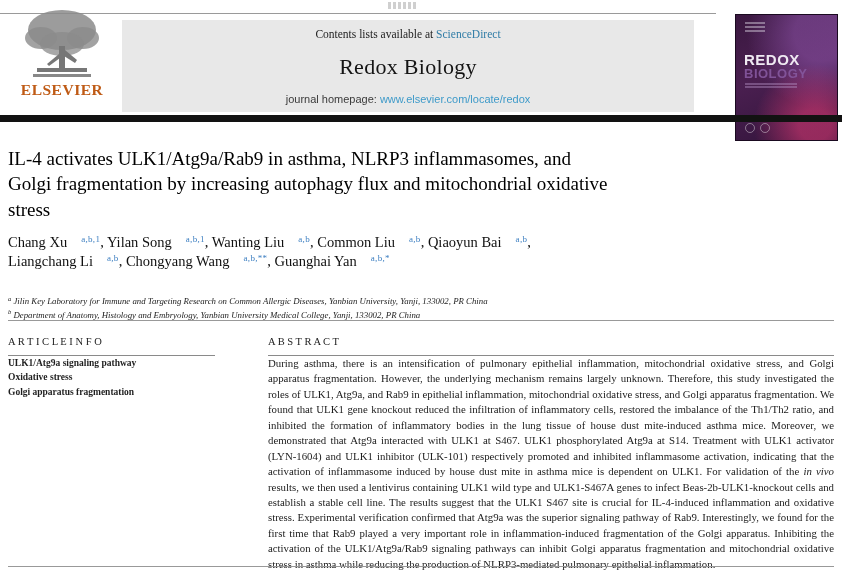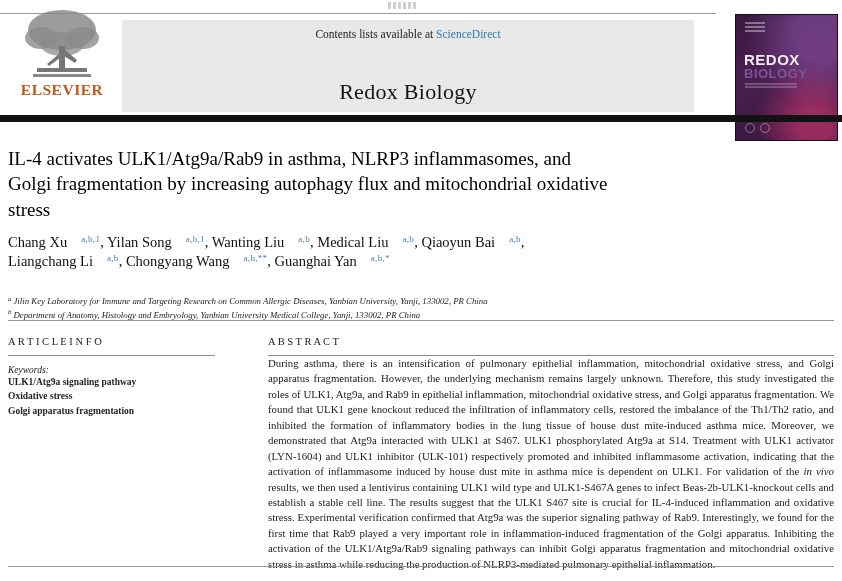--- a/index.html
+++ b/index.html
@@ -88,20 +88,23 @@
       </g>
     </svg>
     <div class="elsevier-word">ELSEVIER</div>
   </div>
 
   <div class="banner">
     <div class="banner-line1">
       <span>Contents lists available at </span><a href="#" class="link-teal">ScienceDirect</a>
     </div>
     <div class="banner-title">Redox Biology</div>
+    <div class="banner-homepage">
+      <span>journal homepage: </span><a href="#" class="link-blue">www.elsevier.com/locate/redox</a>
+    </div>
   </div>
 
   <div class="cover">
     <div class="cover-meta"></div>
     <div class="cover-redox">REDOX</div>
     <div class="cover-biology">BIOLOGY</div>
     <div class="cover-sub"></div>
     <div class="cover-logos">
         <span></span>
         <span></span>
@@ -109,39 +112,38 @@
   </div>
 
   <div class="black-bar"></div>
 
   <div class="title">IL-4 activates ULK1/Atg9a/Rab9 in asthma, NLRP3 inflammasomes, and Golgi fragmentation by increasing autophagy flux and mitochondrial oxidative stress</div>
 
   <div class="authors">
     <span><span>Chang Xu</span><span class="sup">a,b,1</span><span>, </span></span>
     <span><span>Yilan Song</span><span class="sup">a,b,1</span><span>, </span></span>
     <span><span>Wanting Liu</span><span class="sup">a,b</span><span>, </span></span>
-    <span><span>Medical Liu</span><span class="sup">a,b</span><span>, </span></span>
+    <span><span>Common Liu</span><span class="sup">a,b</span><span>, </span></span>
     <span><span>Qiaoyun Bai</span><span class="sup">a,b</span><span>,</span></span>
     <br>
     <span><span>Liangchang Li</span><span class="sup">a,b</span><span>, </span></span>
     <span><span>Chongyang Wang</span><span class="sup">a,b,**</span><span>, </span></span>
     <span><span>Guanghai Yan</span><span class="sup">a,b,*</span><span></span></span>
   </div>
 
   <div class="affils">
     <div><span class="asup">a</span> <span>Jilin Key Laboratory for Immune and Targeting Research on Common Allergic Diseases, Yanbian University, Yanji, 133002, PR China</span></div>
     <div><span class="asup">b</span> <span>Department of Anatomy, Histology and Embryology, Yanbian University Medical College, Yanji, 133002, PR China</span></div>
   </div>
 
   <div class="rule-affil"></div>
 
   <div class="col-left">
     <div class="section-heading">A R T I C L E  I N F O</div>
     <div class="heading-rule" style="width:207px"></div>
-    <div class="keywords-label">Keywords:</div>
     <div class="keyword-item">ULK1/Atg9a signaling pathway</div>
     <div class="keyword-item">Oxidative stress</div>
     <div class="keyword-item">Golgi apparatus fragmentation</div>
   </div>
 
   <div class="col-right">
     <div class="section-heading">A B S T R A C T</div>
     <div class="heading-rule" style="width:566px"></div>
     <div class="abstract-text">
       <span>During asthma, there is an intensification of pulmonary epithelial inflammation, mitochondrial oxidative stress, and Golgi apparatus fragmentation. However, the underlying mechanism remains largely unknown. Therefore, this study investigated the roles of ULK1, Atg9a, and Rab9 in epithelial inflammation, mitochondrial oxidative stress, and Golgi apparatus fragmentation. We found that ULK1 gene knockout reduced the infiltration of inflammatory cells, restored the imbalance of the Th1/Th2 ratio, and inhibited the formation of inflammatory bodies in the lung tissue of house dust mite-induced asthma mice. Moreover, we demonstrated that Atg9a interacted with ULK1 at S467. ULK1 phosphorylated Atg9a at S14. Treatment with ULK1 activator (LYN-1604) and ULK1 inhibitor (ULK-101) respectively promoted and inhibited inflammasome activation, indicating that the activation of inflammasome induced by house dust mite in asthma mice is dependent on ULK1. For validation of the </span><i>in vivo</i><span> results, we then used a lentivirus containing ULK1 wild type and ULK1-S467A genes to infect Beas-2b-ULK1-knockout cells and establish a stable cell line. The results suggest that the ULK1 S467 site is crucial for IL-4-induced inflammation and oxidative stress. Experimental verification confirmed that Atg9a was the superior signaling pathway of Rab9. Interestingly, we found for the first time that Rab9 played a very important role in inflammation-induced fragmentation of the Golgi apparatus. Inhibiting the activation of the ULK1/Atg9a/Rab9 signaling pathways can inhibit Golgi apparatus fragmentation and mitochondrial oxidative stress in asthma while reducing the production of NLRP3-mediated pulmonary epithelial inflammation.</span>

